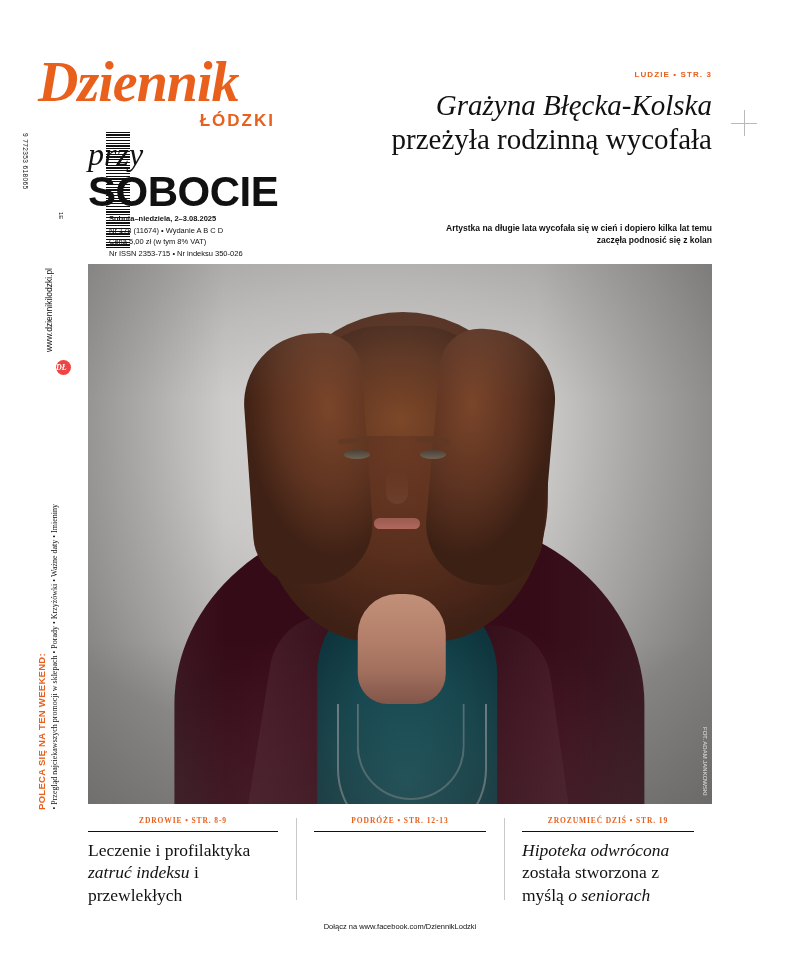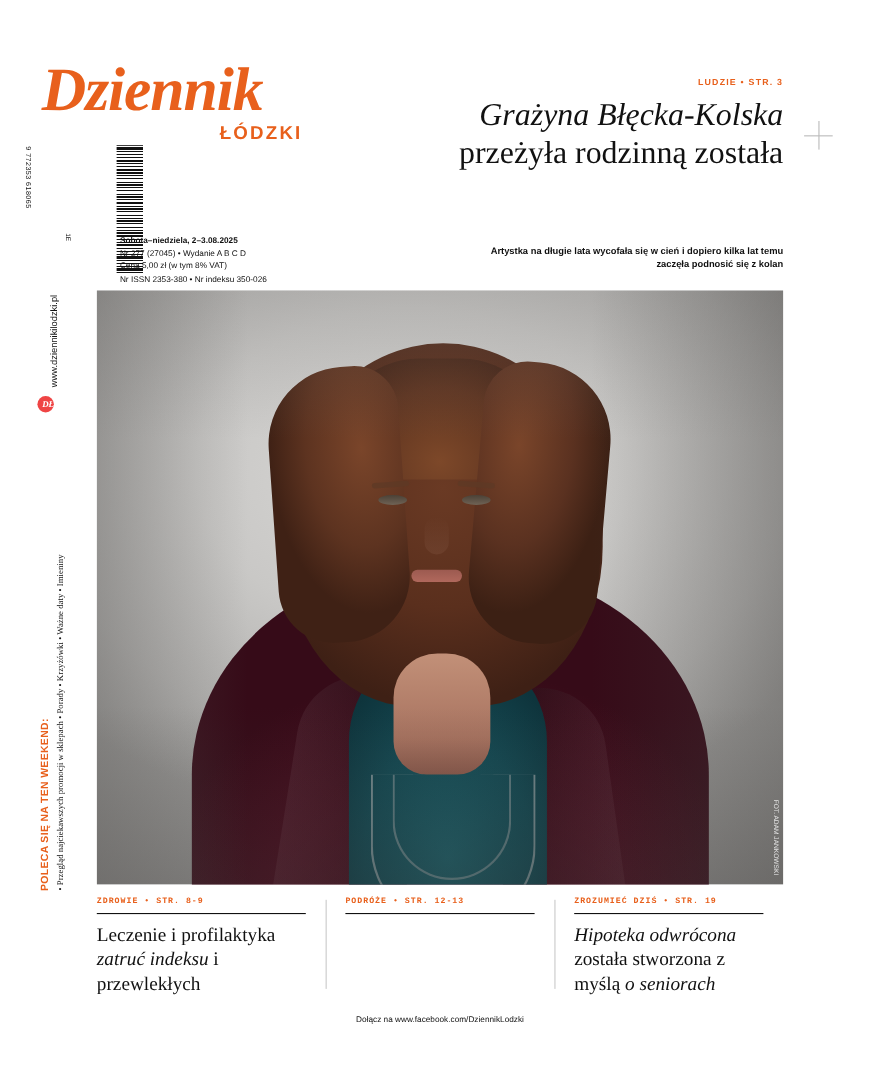--- a/index.html
+++ b/index.html
@@ -96,33 +96,33 @@
     top: 268px;
     font-family: "Liberation Sans", sans-serif;
     font-size: 8.5px;
     writing-mode: vertical-rl;
     text-orientation: mixed;
     transform: rotate(180deg);
     color: #111;
   }
   .dl-badge {
     position: absolute;
-    left: 34px;
+    left: 56px;
     top: 360px;
     width: 15px;
     height: 15px;
     border-radius: 50%;
     background: #ef4444;
     color: #fff;
     font-family: "Liberation Serif", serif;
     font-weight: bold;
     font-style: italic;
     font-size: 8px;
     line-height: 15px;
-    text-align: right;
+    text-align: left;
   }
 
   
   .przy-block {
     position: absolute;
     left: 88px;
     top: 138px;
   }
   .przy {
     font-family: "Liberation Serif", serif;
@@ -467,26 +467,27 @@
   .teaser + .teaser::before {
     content: "";
     position: absolute;
     left: 0;
     top: 2px;
     bottom: 6px;
     width: 1px;
     background: #c9c9c9;
   }
   .teaser-kicker {
-    font-family: Liberation Mono, monospace;
+    font-family: Liberation Serif, serif;
     font-weight: bold;
     font-size: 7.5px;
     letter-spacing: 0.9px;
     color: #E8601C;
     margin-bottom: 6px;
+    text-align: center;
   }
   .teaser-rule {
     height: 1px;
     background: #111;
     margin-bottom: 7px;
   }
   .teaser-title {
     font-family: "Liberation Serif", serif;
     font-size: 17.5px;
     line-height: 1.28;
@@ -517,41 +518,45 @@
   </div>
 
   <div class="barcode-wrap">
     <div class="barcode"></div>
   </div>
   <div class="barcode-num">9 772353 618065</div>
   <div class="barcode-side">1E</div>
   <div class="site-vertical">www.dziennikilodzki.pl</div>
   <div class="dl-badge">DŁ</div>
 
+  <div class="przy-block">
+    <div class="przy">przy</div>
+    <div class="sobocie">SOBOCIE</div>
+  </div>
 
   <div class="issue-info">
     <div class="b">Sobota–niedziela, 2–3.08.2025</div>
     <div>
-      <span>Nr 277 (27045)</span>
+      <span>Nr 178 (11674)</span>
       •
       <span>Wydanie A  B  C  D</span>
     </div>
     <div>Cena 5,00 zł (w tym 8% VAT)</div>
     <div>
-      <span>Nr ISSN 2353-380</span>
+      <span>Nr ISSN 2353-715</span>
       •
       <span>Nr indeksu 350-026</span>
     </div>
   </div>
 
   <div class="crosshair"></div>
 
   <div class="lead-kicker">LUDZIE • STR. 3</div>
   <div class="lead-headline">
-    <i>Grażyna Błęcka-Kolska</i><span> przeżyła rodzinną została</span>
+    <i>Grażyna Błęcka-Kolska</i><span> przeżyła rodzinną wycofała</span>
   </div>
   <div class="lead-deck">Artystka na długie lata wycofała się w cień i dopiero kilka lat temu zaczęła podnosić się z kolan</div>
 
   <div class="hero">
     <div class="hero-bg"></div>
     <div class="coat">
       <div class="coat-lapel-l"></div>
       <div class="coat-lapel-r"></div>
     </div>
     <div class="top-teal"></div>

